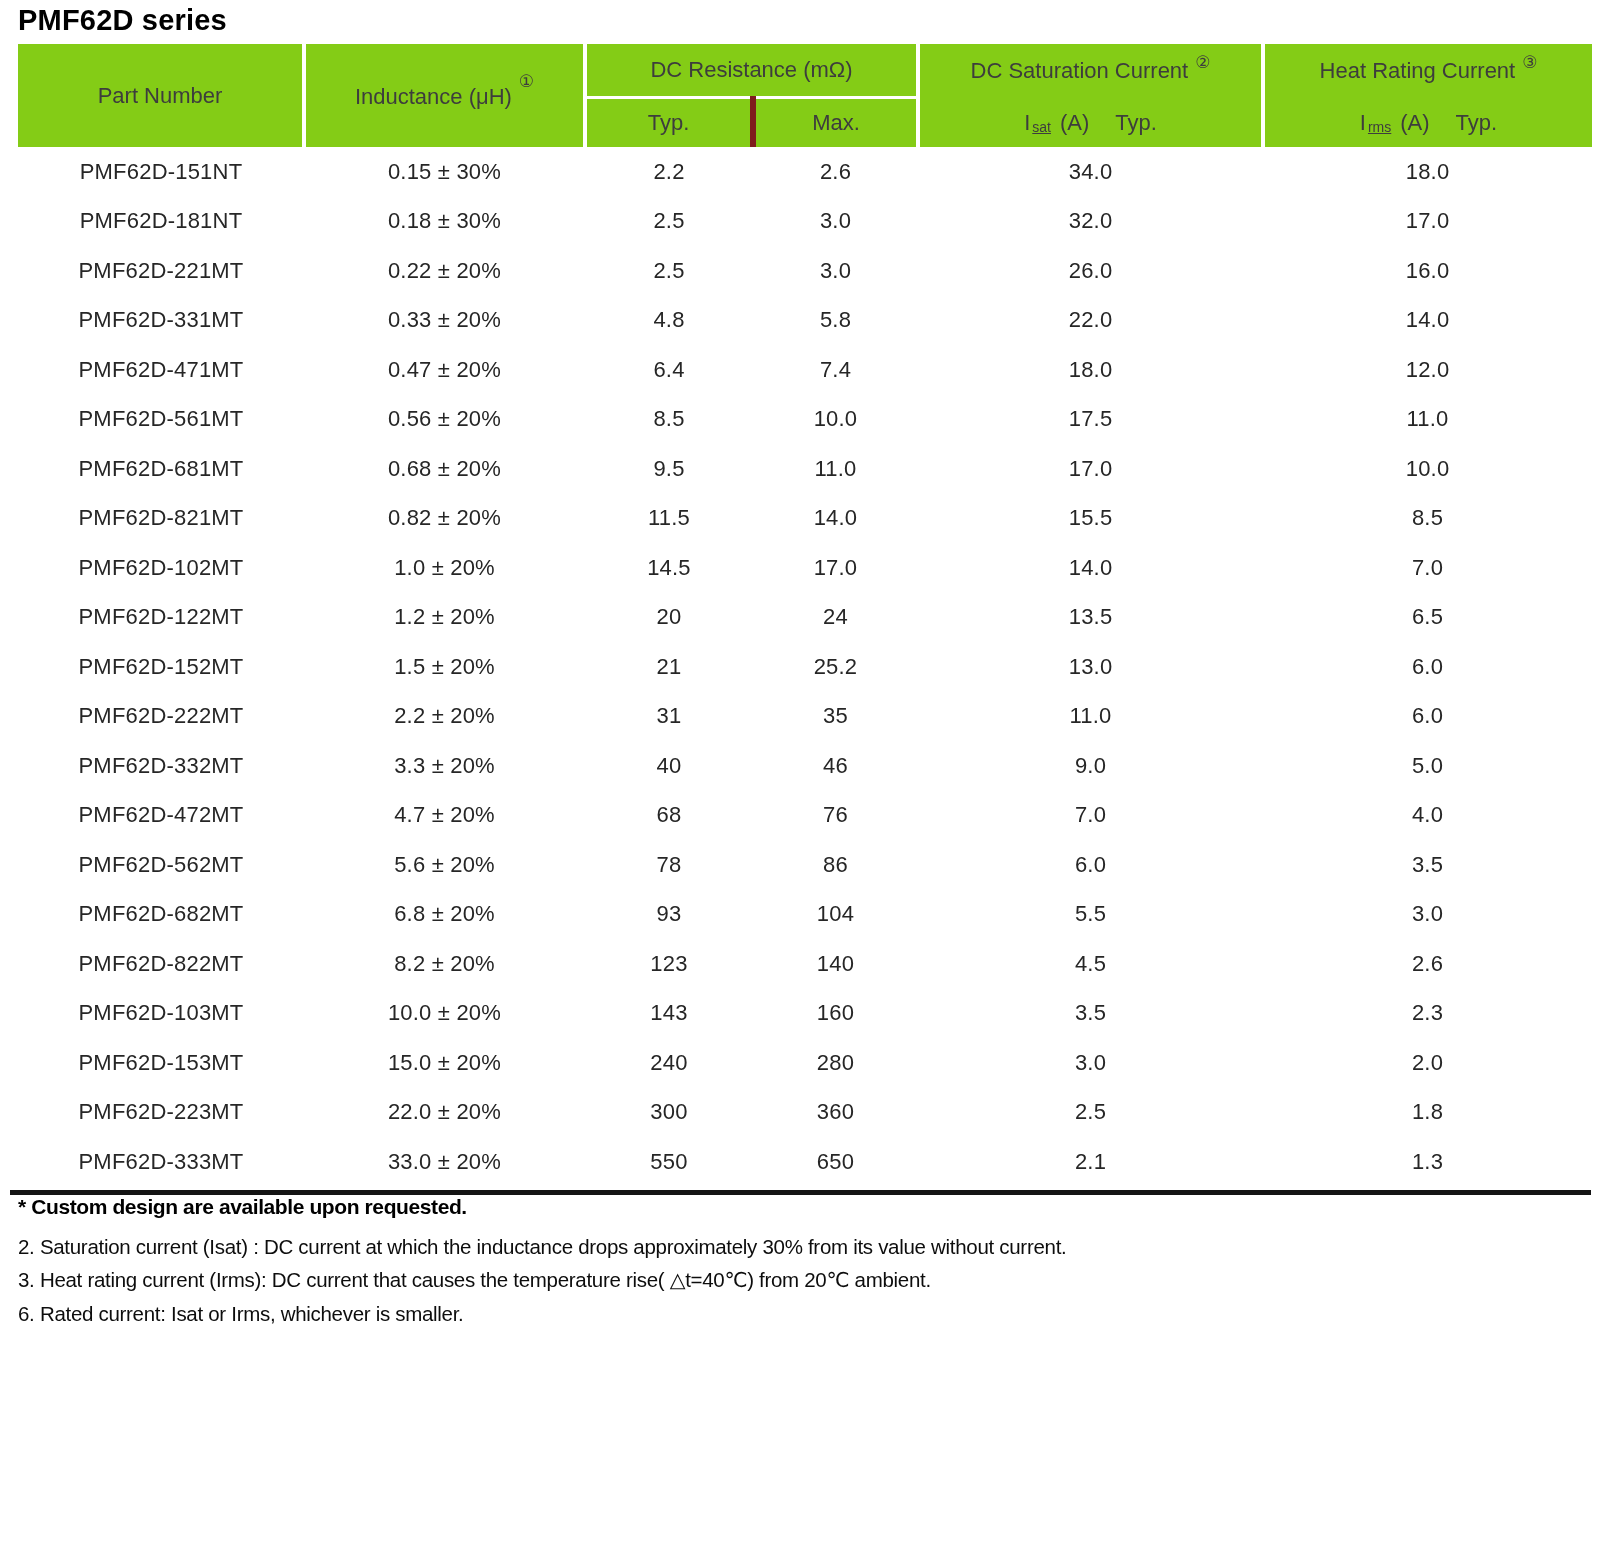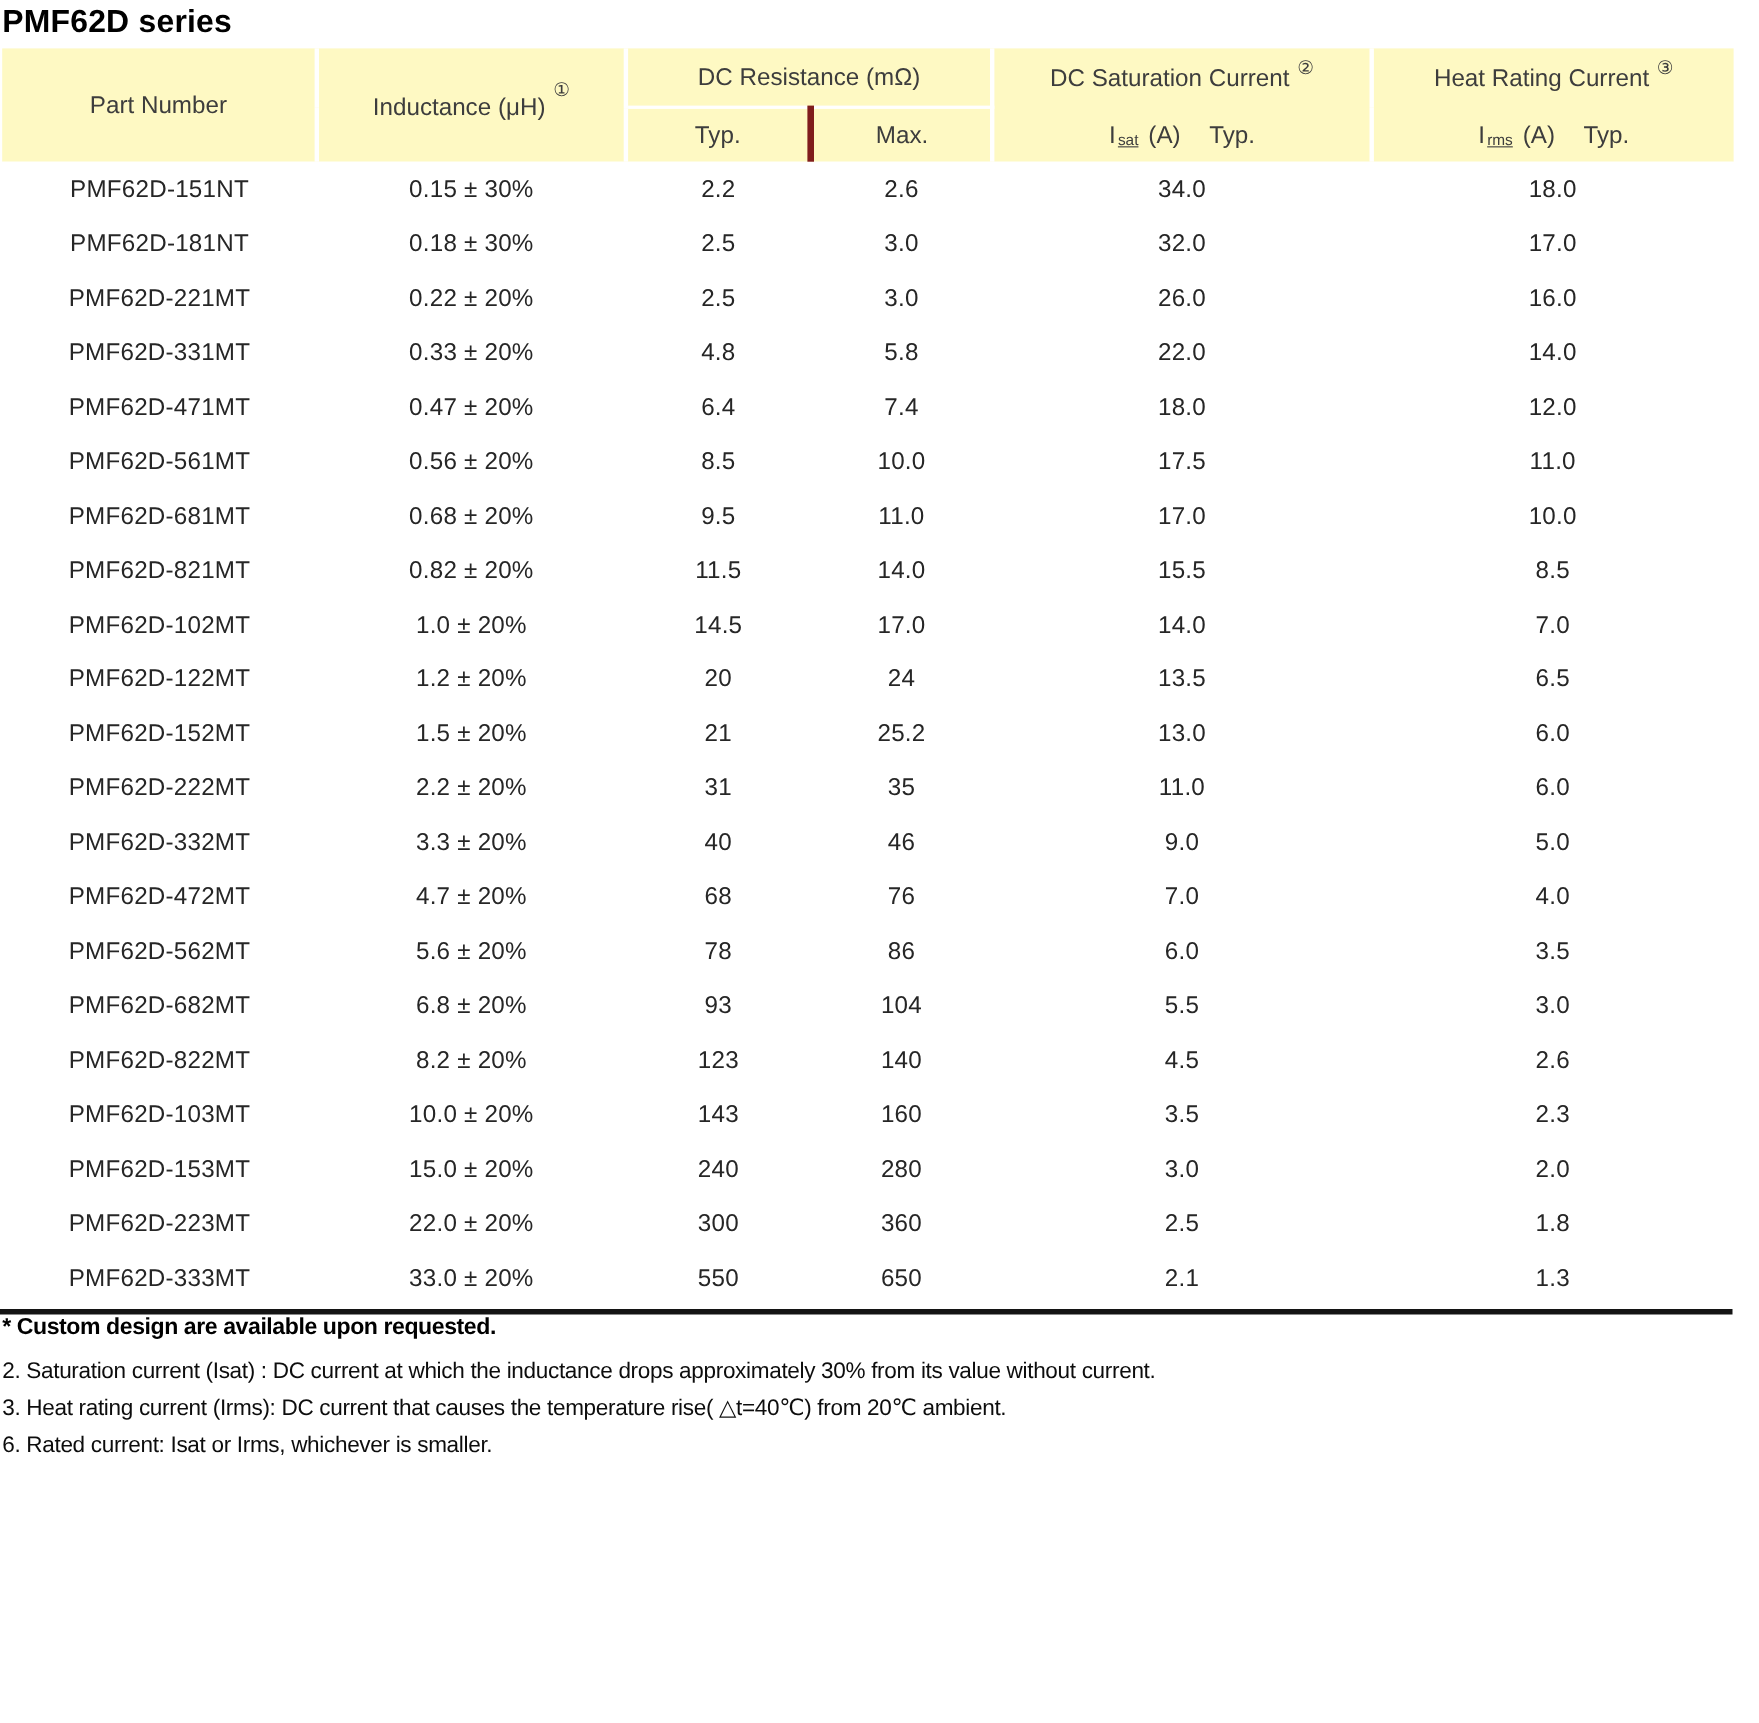--- a/index.html
+++ b/index.html
@@ -4,38 +4,38 @@
 <style>
   * { margin:0; padding:0; box-sizing:border-box; }
   html,body { background:#ffffff; }
   body {
     width:1599px; height:1566px;
     font-family:"Liberation Sans","DejaVu Sans",sans-serif;
     color:#262626;
     overflow:hidden;
     position:relative;
   }
-  .page { padding:4px 9px 0 2px; }
+  .page { padding:4px 9px 0 18px; }
 
   .title {
     font-size:29px;
     font-weight:bold;
     color:#000;
     line-height:33px;
     margin:0 0 7px 0;
     letter-spacing:0.2px;
   }
 
   table.spec {
     width:1574px;
     border-collapse:collapse;
     table-layout:fixed;
   }
   table.spec th {
-    background:#fef9c3;
+    background:#84cc16;
     font-weight:normal;
     color:#3d3d3d;
     font-size:22px;
     text-align:center;
     vertical-align:middle;
   }
   th.c-ind, th.c-dcr, th.c-sat, th.c-heat, th.c-typ { border-left:4px solid #fff; }
   th.c-max { border-left:6px solid #7f1d1d; }
   th.c-dcr { height:52px; border-bottom:3px solid #fff; }
   tr.subhead th { height:48px; }

